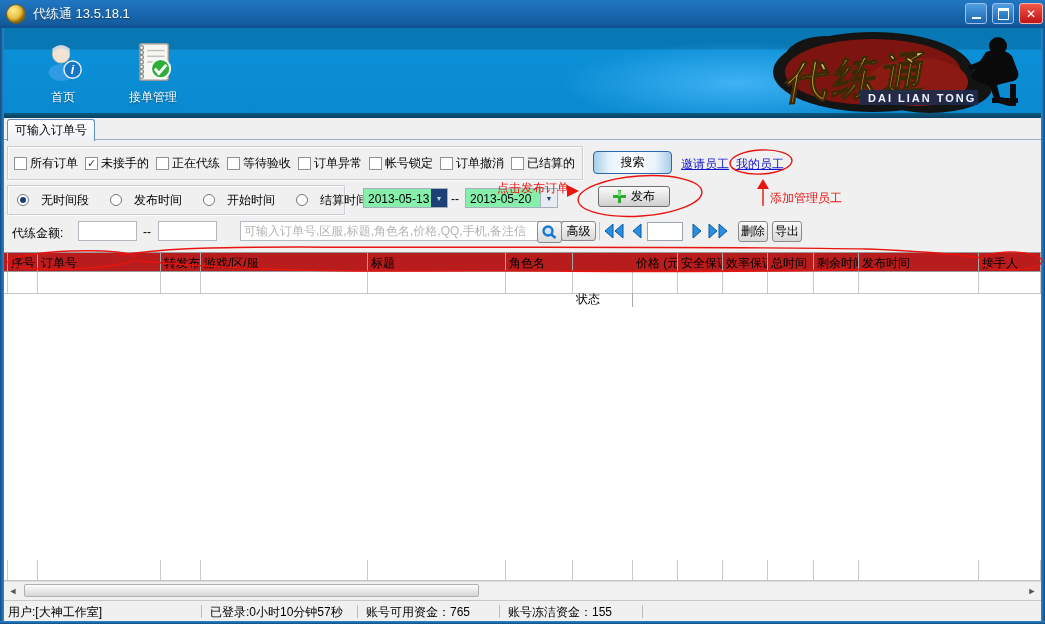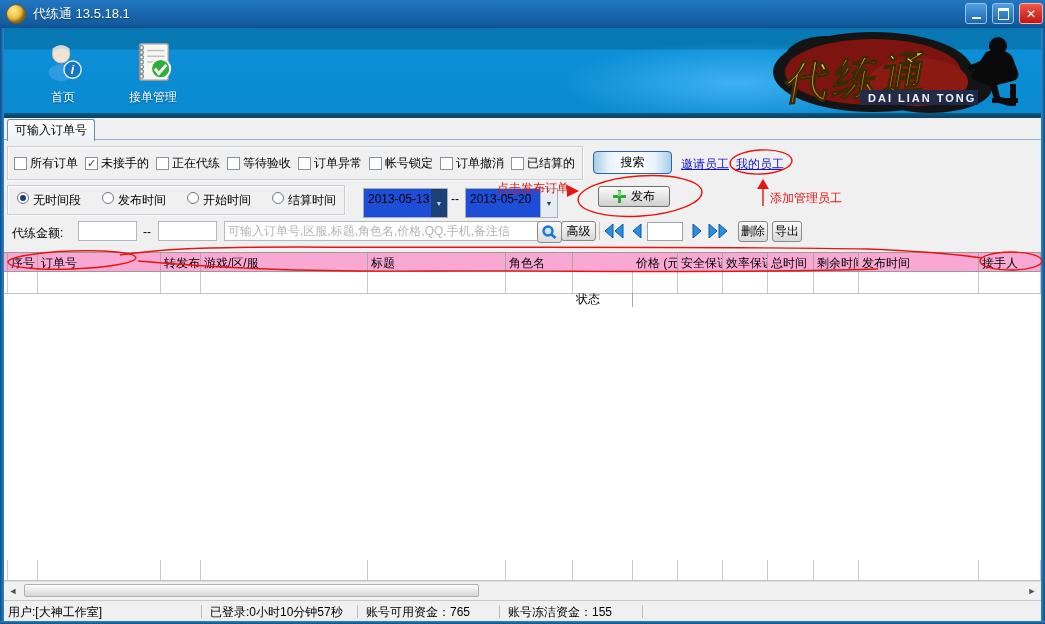--- a/index.html
+++ b/index.html
@@ -42,62 +42,62 @@
   .tab{position:absolute;left:7px;top:1px;width:86px;height:21px;background:linear-gradient(#ffffff,#eef1f4);
     border:1px solid #5f8dc0;border-bottom:none;border-radius:3px 3px 0 0;display:flex;align-items:center;
     justify-content:center;cursor:pointer}
   
   .groupbox{position:absolute;border:1px solid #c9ced6;box-shadow:inset 1px 1px 0 #fbfbfb,1px 1px 0 #fbfbfb;box-sizing:border-box}
   #filters-box{left:7px;top:146px;width:576px;height:34px;display:flex;align-items:center;padding-left:6px}
   .cb{display:flex;align-items:center;gap:3px;width:71px;cursor:pointer}
   .box{width:13px;height:13px;box-sizing:border-box;border:1px solid #8a929a;background:#fff;
     font-size:11px;line-height:11px;text-align:center;color:#3a3a3a}
   #time-box{left:7px;top:185px;width:338px;height:30px;display:flex;align-items:center;padding-left:9px;gap:21px}
-  .rad{display:flex;align-items:flex-start;gap:4px;cursor:pointer;white-space:nowrap}
+  .rad{display:flex;align-items:center;gap:12px;cursor:pointer;white-space:nowrap}
   .rb{width:12px;height:12px;border:1px solid #6f7780;border-radius:50%;background:#fff;position:relative;box-sizing:border-box}
   .rb.sel::after{content:"";position:absolute;left:2px;top:2px;width:6px;height:6px;border-radius:50%;background:#18406e}
   
   #search-btn{position:absolute;left:593px;top:151px;width:79px;height:23px;border:1px solid #2b66a8;border-radius:4px;
     background:linear-gradient(90deg,#a6cde9 0%,#e9f3fb 20%,#ffffff 50%,#e9f3fb 80%,#a6cde9 100%);
     font-size:12px;cursor:pointer;font-family:inherit}
   .link{position:absolute;top:156px;color:#1414cc;text-decoration:underline;cursor:pointer;white-space:nowrap}
   #link-invite{left:681px}
   #link-mystaff{left:736px}
-  .combo{position:absolute;top:188px;height:30px;background:#1d4ed8;border:1px solid #a7afbc;box-sizing:border-box;
+  .combo{position:absolute;top:188px;height:20px;background:#86efac;border:1px solid #a7afbc;box-sizing:border-box;
     display:flex;align-items:stretch;cursor:pointer}
   #date-from{left:363px;width:85px}
   #date-to{left:465px;width:93px}
   .combo-text{flex:1;padding:3px 0 0 4px;font-size:12px;white-space:nowrap;overflow:hidden}
   .combo-arrow{width:16px;display:flex;align-items:center;justify-content:center;font-size:7px}
   .combo-arrow.dark{background:#1d4076;color:#c2d6f2}
   .combo-arrow.light{background:#e7ecf3;color:#1d4076;border-left:1px solid #aab2bf}
   #date-sep{position:absolute;left:451px;top:192px}
   #publish-btn{position:absolute;left:598px;top:186px;width:72px;height:21px;border:1px solid #6f6f6f;border-radius:3px;
     background:linear-gradient(#fbfbfb,#cfcfcf);display:flex;align-items:center;justify-content:center;gap:5px;
     font-size:12px;cursor:pointer;font-family:inherit}
   #amount-label{position:absolute;left:12px;top:225px}
   .tinput{position:absolute;top:221px;height:20px;border:1px solid #b2b8c0;background:#fff;box-sizing:border-box;
     font-family:inherit;font-size:12px;padding:0 3px}
   #amt1{left:78px;width:59px} #amt2{left:158px;width:59px}
   #amt-sep{position:absolute;left:143px;top:225px}
-  #keyword{left:224px;width:336px}
+  #keyword{left:240px;width:336px}
   #keyword::placeholder{color:#b4b4b4}
   #mag-btn{position:absolute;left:537px;top:221px;width:23px;height:20px;border:1px solid #8a8a8a;border-radius:3px;
     background:linear-gradient(#fafafa,#dcdcdc);display:flex;align-items:center;justify-content:center;cursor:pointer}
   .gbtn{position:absolute;top:221px;height:21px;border:1px solid #8a8a8a;border-radius:3px;cursor:pointer;
     background:linear-gradient(#fafafa,#d8d8d8);font-size:12px;font-family:inherit;padding:0}
   #adv-btn{left:561px;width:35px;top:221px;height:20px}
   #del-btn{left:738px;width:30px} #exp-btn{left:772px;width:30px}
   #pager-div{position:absolute;left:599px;top:222px;width:1px;height:18px;background:#c4c4c4}
   .pbtn{position:absolute;top:223px;width:22px;height:18px;background:none;border:none;padding:0;cursor:pointer}
   #pg-first{left:603px}#pg-prev{left:628px;width:18px}#pg-next{left:688px;width:18px}#pg-last{left:707px}
   #pg-input{position:absolute;left:647px;top:222px;width:36px;height:19px;border:1px solid #9aa4b0;box-sizing:border-box;font-family:inherit}
   
   #grid{position:absolute;left:4px;top:252px;width:1037px}
-  #grid-header{display:flex;border-top:1px solid #9a9a9a;border-bottom:1px solid #9a9a9a;background:#f9a8d4;height:18px;box-sizing:content-box}
+  #grid-header{display:flex;border-top:1px solid #9a9a9a;border-bottom:1px solid #9a9a9a;background:#b91c1c;height:18px;box-sizing:content-box}
   .hcell{box-sizing:border-box;border-right:1px solid #a8a8a8;padding:2px 0 0 3px;overflow:hidden;white-space:nowrap;height:18px}
   #grid-row1{display:flex;background:#fff;height:21px;border-bottom:1px solid #c4c4c4}
   #grid-rowb{display:flex;background:#fff;height:20px;border-bottom:1px solid #c4c4c4;position:absolute;left:0;top:306px;width:1037px}
   .cell{box-sizing:border-box;border-right:1px solid #c9c9c9;height:100%}
   #grid-body{background:#fff;height:266px}
   #grid-rowb{top:306px} 
   
   #hscroll{position:absolute;left:4px;top:581px;width:1037px;height:17px;background:#f1f1f1;border-top:1px solid #dcdcdc}
   .sarrow{position:absolute;top:2px;width:14px;height:13px;display:flex;align-items:center;justify-content:center;
     color:#555;font-size:9px;cursor:pointer}

